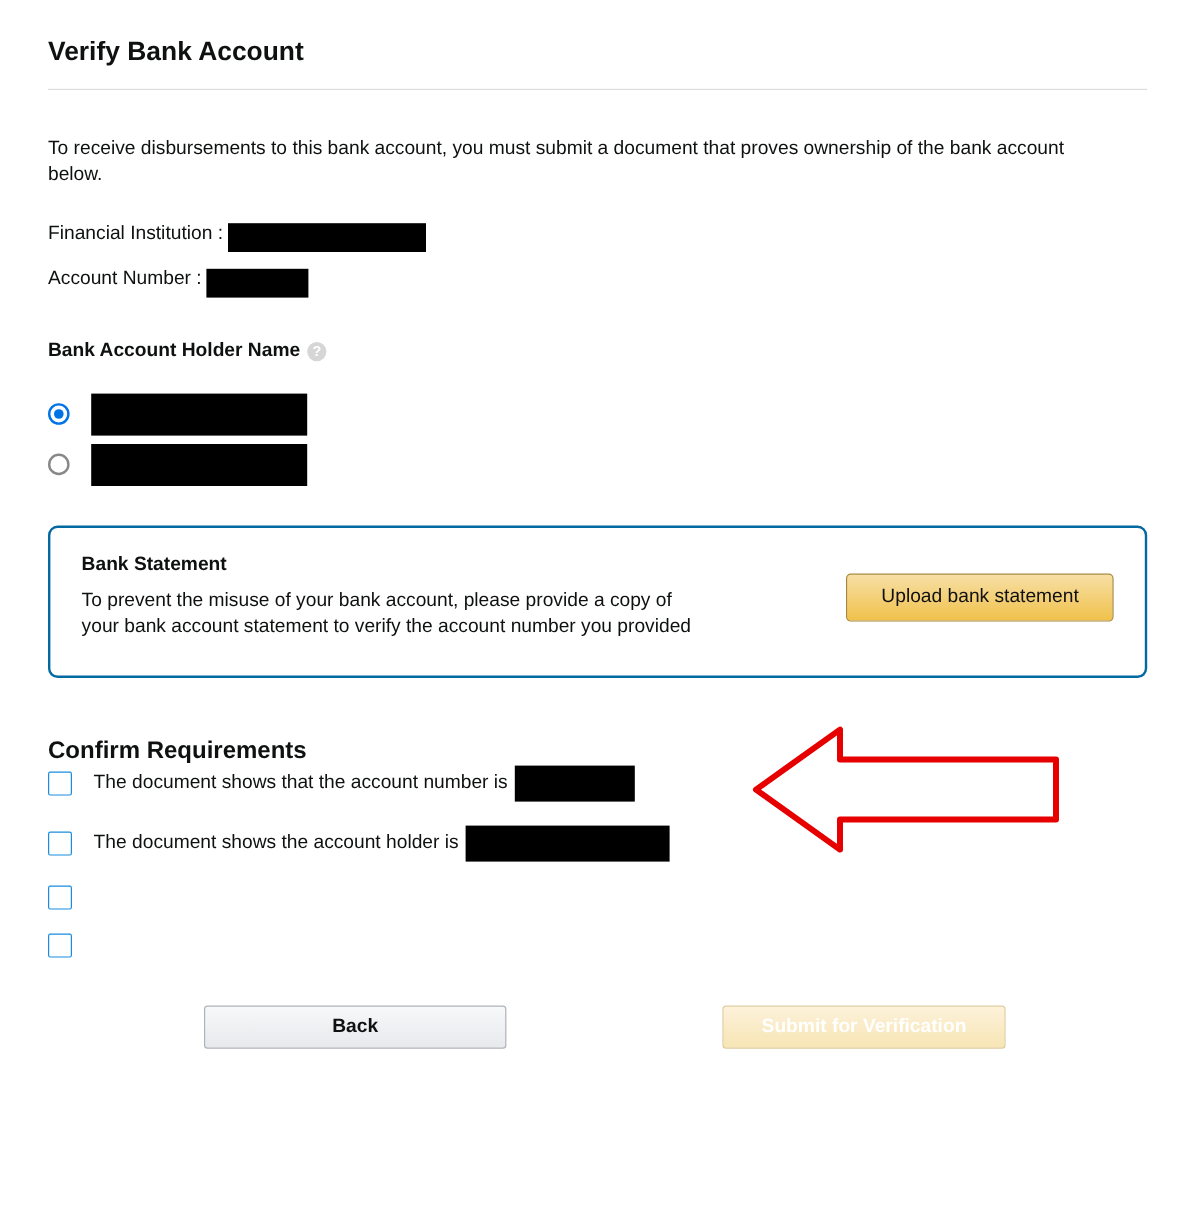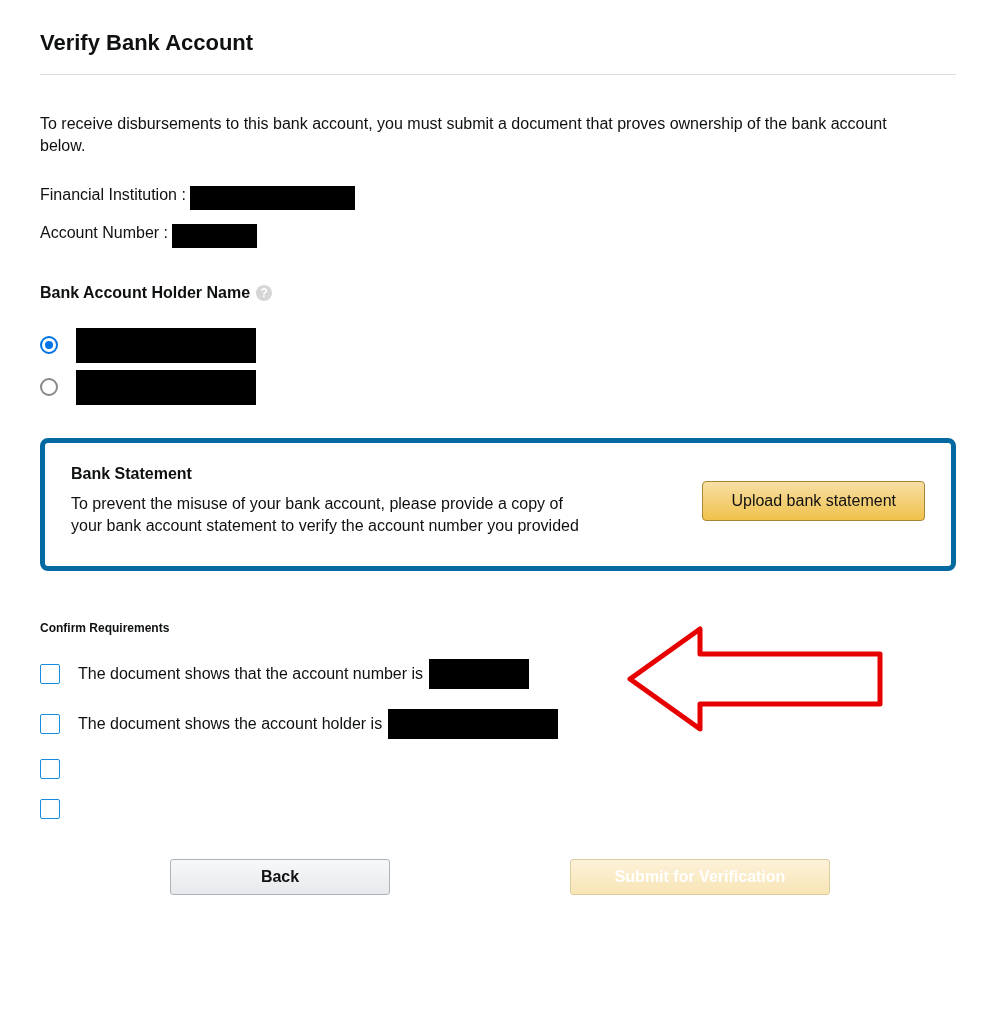--- a/index.html
+++ b/index.html
@@ -104,21 +104,21 @@
       width: 8px;
       height: 8px;
       border-radius: 50%;
       background: #0073e6;
     }
     .radio-redact {
       width: 180px;
       height: 35px;
     }
     .bank-statement-card {
-      border: 5px solid #0369a1;
+      border: 2px solid #0369a1;
       border-radius: 8px;
       padding: 22px 26px 30px 26px;
       margin-top: 32px;
       display: flex;
       justify-content: space-between;
       align-items: center;
       gap: 30px;
     }
     .bank-statement-text {
       max-width: 520px;
@@ -139,25 +139,24 @@
       border: 1px solid #a88734;
       border-radius: 4px;
       padding: 10px 28px;
       font-size: 16px;
       font-weight: 400;
       color: #111;
       cursor: pointer;
       white-space: nowrap;
     }
     .confirm-heading {
-      font-size: 12px;
+      font-size: 20px;
       font-weight: 700;
       color: #0F1111;
       margin-top: 50px;
-      margin-bottom: 24px;
     }
     .check-row {
       display: flex;
       align-items: center;
       gap: 18px;
       margin-bottom: 20px;
       font-size: 16px;
       position: relative;
       text-align: right;
     }
@@ -187,33 +186,33 @@
       display: flex;
       gap: 180px;
       margin-top: 40px;
       margin-left: 130px;
     }
     .back-btn {
       background: linear-gradient(to bottom, #f7f8fa, #e7e9ec);
       border: 1px solid #adb1b8;
       border-radius: 3px;
       padding: 8px 0;
-      width: 220px;
+      width: 252px;
       font-size: 16px;
       font-weight: 700;
       color: #111;
       cursor: pointer;
       text-align: center;
     }
     .submit-btn {
       background: linear-gradient(to bottom, #fdf0d4, #f6e1a8);
       border: 1px solid #d8c48b;
       border-radius: 3px;
       padding: 8px 0;
-      width: 260px;
+      width: 236px;
       font-size: 16px;
       font-weight: 700;
       color: #fff;
       cursor: pointer;
       text-align: center;
       opacity: 0.85;
     }
     .arrow-annotation {
       position: absolute;
       left: 580px;

